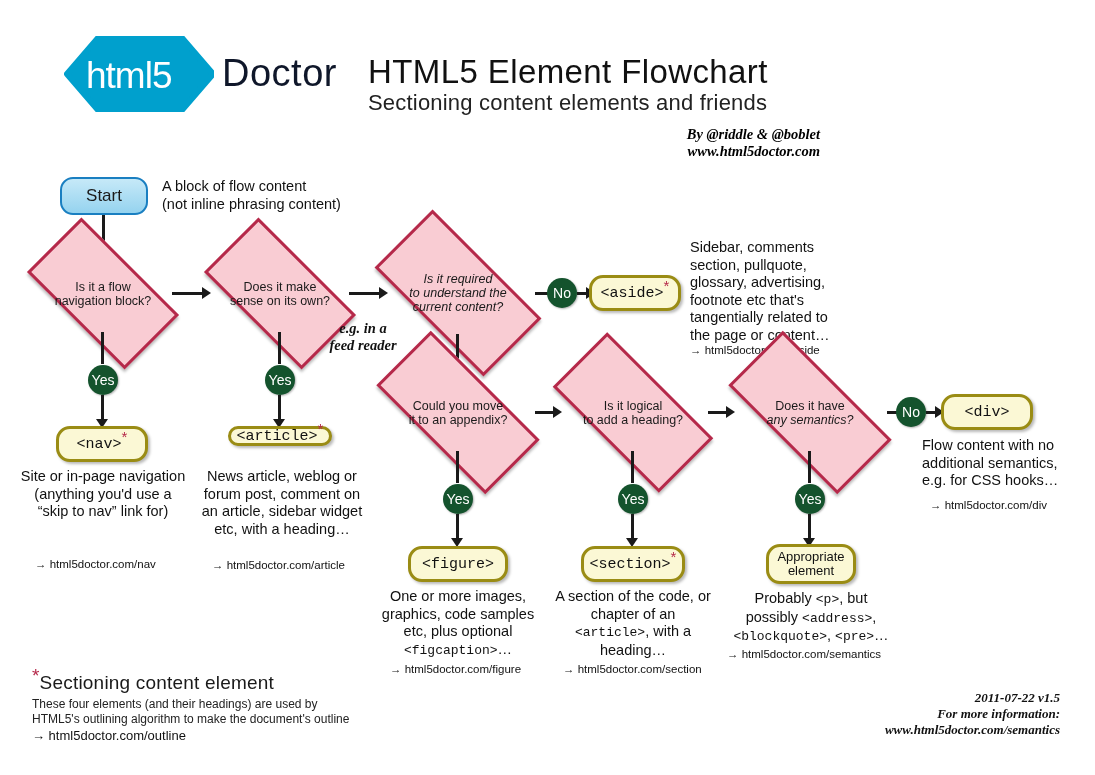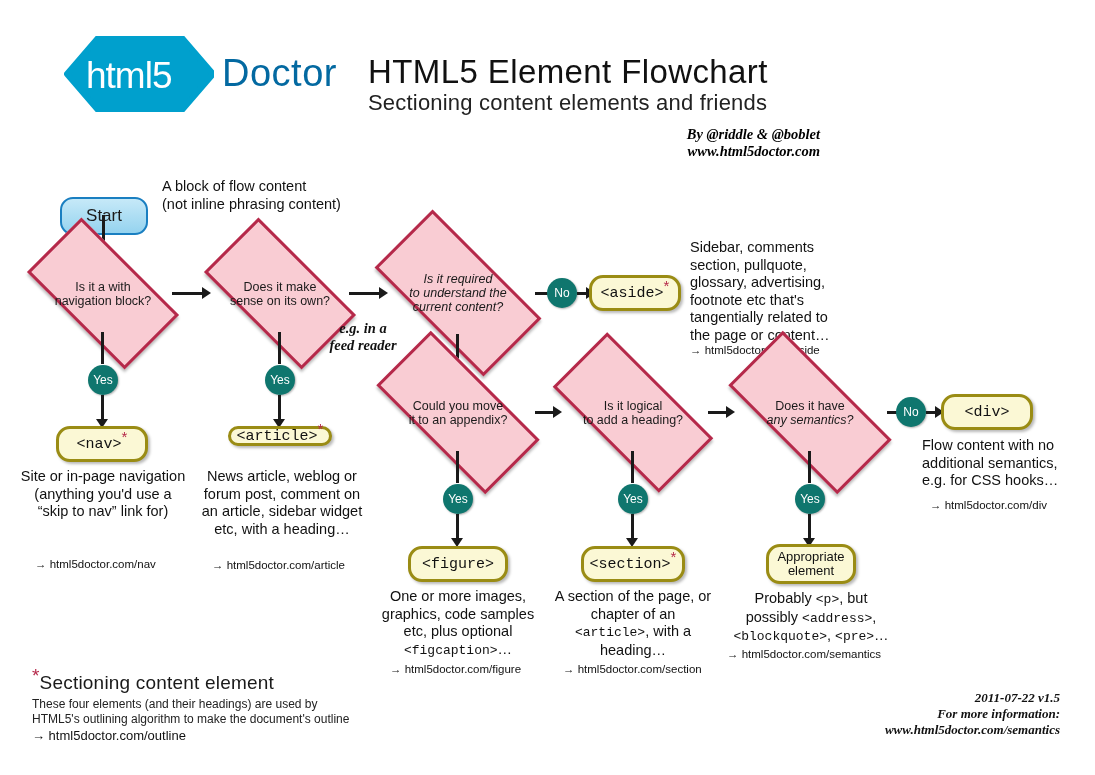--- a/index.html
+++ b/index.html
@@ -10,21 +10,21 @@
     color:#111;
     overflow:hidden;
   }
   #root{position:relative;width:1095px;height:775px;}
 
   
   .logo-wrap{position:absolute;left:64px;top:36px;width:150px;height:76px;}
   .logo-hex{width:150px;height:76px;}
   .logo-doctor{
     position:absolute;left:222px;top:52px;
-    font-size:38px;color:#0369a1;letter-spacing:.5px;font-weight:400;
+    font-size:38px;color:#0f172a;letter-spacing:.5px;font-weight:400;
   }
   .title{
     position:absolute;left:368px;top:53px;
     font-size:33px;letter-spacing:.4px;color:#111;font-weight:400;
   }
   .subtitle{
     position:absolute;left:368px;top:90px;
     font-size:22px;letter-spacing:.2px;color:#222;font-weight:400;
   }
   .byline{
@@ -77,24 +77,24 @@
     background:linear-gradient(#c6e9f8,#95d3ef);
     border:2px solid #1a7fc1;
     border-radius:13px;
     display:flex;align-items:center;justify-content:center;
     box-sizing:border-box;
   }
   .start .slabel{font-size:17px;color:#1a1a1a;}
 
   .badge{
     position:absolute;
-    background:#0f766e;
+    background:#14532d;
     border-radius:50%;
     display:flex;align-items:center;justify-content:center;
-    color:#fff;font-size:12px;
+    color:#fff;font-size:14px;
     box-shadow:1px 1px 2px rgba(0,0,0,.3);
   }
 
   
   .vline{position:absolute;width:3px;background:#1a1a1a;}
   .hline{position:absolute;height:3px;background:#1a1a1a;}
   .arrow-d{
     position:absolute;width:0;height:0;
     border-left:6px solid transparent;border-right:6px solid transparent;
     border-top:9px solid #1a1a1a;
@@ -146,35 +146,35 @@
     </svg>
   </div>
   <div class="logo-doctor">Doctor</div>
   <div class="title">HTML5 Element Flowchart</div>
   <div class="subtitle">Sectioning content elements and friends</div>
   <div class="byline">
     <div>By @riddle &amp; @boblet</div>
     <div>www.html5doctor.com</div>
   </div>
 
-  <div class="start" style="left:60px;top:177px;width:88px;height:38px;margin-top:20px;">
+  <div class="start" style="left:60px;top:177px;width:88px;height:38px;">
     <span class="slabel">Start</span>
   </div>
   <div class="desc" style="left:162px;top:178px;width:230px;">
     <div>A block of flow content</div>
     <div>(not inline phrasing content)</div>
   </div>
 
   <div class="vline" style="left:102px;top:215px;height:38px;"></div>
   <div class="arrow-d" style="left:97px;top:249px;"></div>
 
   <div class="diamond" style="left:34px;top:255px;width:138px;height:77px;">
     <div class="dshape"></div>
     <div class="dtext">
-      <div>Is it a with</div>
+      <div>Is it a flow</div>
       <div>navigation block?</div>
     </div>
   </div>
 
   <div class="hline" style="left:172px;top:292px;width:32px;"></div>
   <div class="arrow-r" style="left:202px;top:287px;"></div>
 
   <div class="diamond" style="left:211px;top:255px;width:138px;height:77px;">
     <div class="dshape"></div>
     <div class="dtext">
@@ -299,21 +299,21 @@
   <div class="vline" style="left:631px;top:451px;height:32px;"></div>
   <div class="badge" style="left:618px;top:484px;width:30px;height:30px;">
     <span>Yes</span>
   </div>
   <div class="vline" style="left:631px;top:514px;height:28px;"></div>
   <div class="arrow-d" style="left:626px;top:538px;"></div>
 
   <div class="term" style="left:581px;top:546px;width:104px;height:36px;">
     <span class="tlabel"><span>&lt;section&gt;</span><span class="star">*</span></span>
   </div>
-  <div class="desc center" style="left:553px;top:588px;width:160px;"><span>A section of the page, or chapter of an </span><code>&lt;article&gt;</code><span>, with a heading…</span></div>
+  <div class="desc center" style="left:553px;top:588px;width:160px;"><span>A section of the code, or chapter of an </span><code>&lt;article&gt;</code><span>, with a heading…</span></div>
   <div class="link" style="left:563px;top:663px;">→ html5doctor.com/section</div>
 
   <div class="vline" style="left:808px;top:451px;height:32px;"></div>
   <div class="badge" style="left:795px;top:484px;width:30px;height:30px;">
     <span>Yes</span>
   </div>
   <div class="vline" style="left:808px;top:514px;height:28px;"></div>
   <div class="arrow-d" style="left:803px;top:538px;"></div>
 
   <div class="term plain" style="left:766px;top:544px;width:90px;height:40px;">

